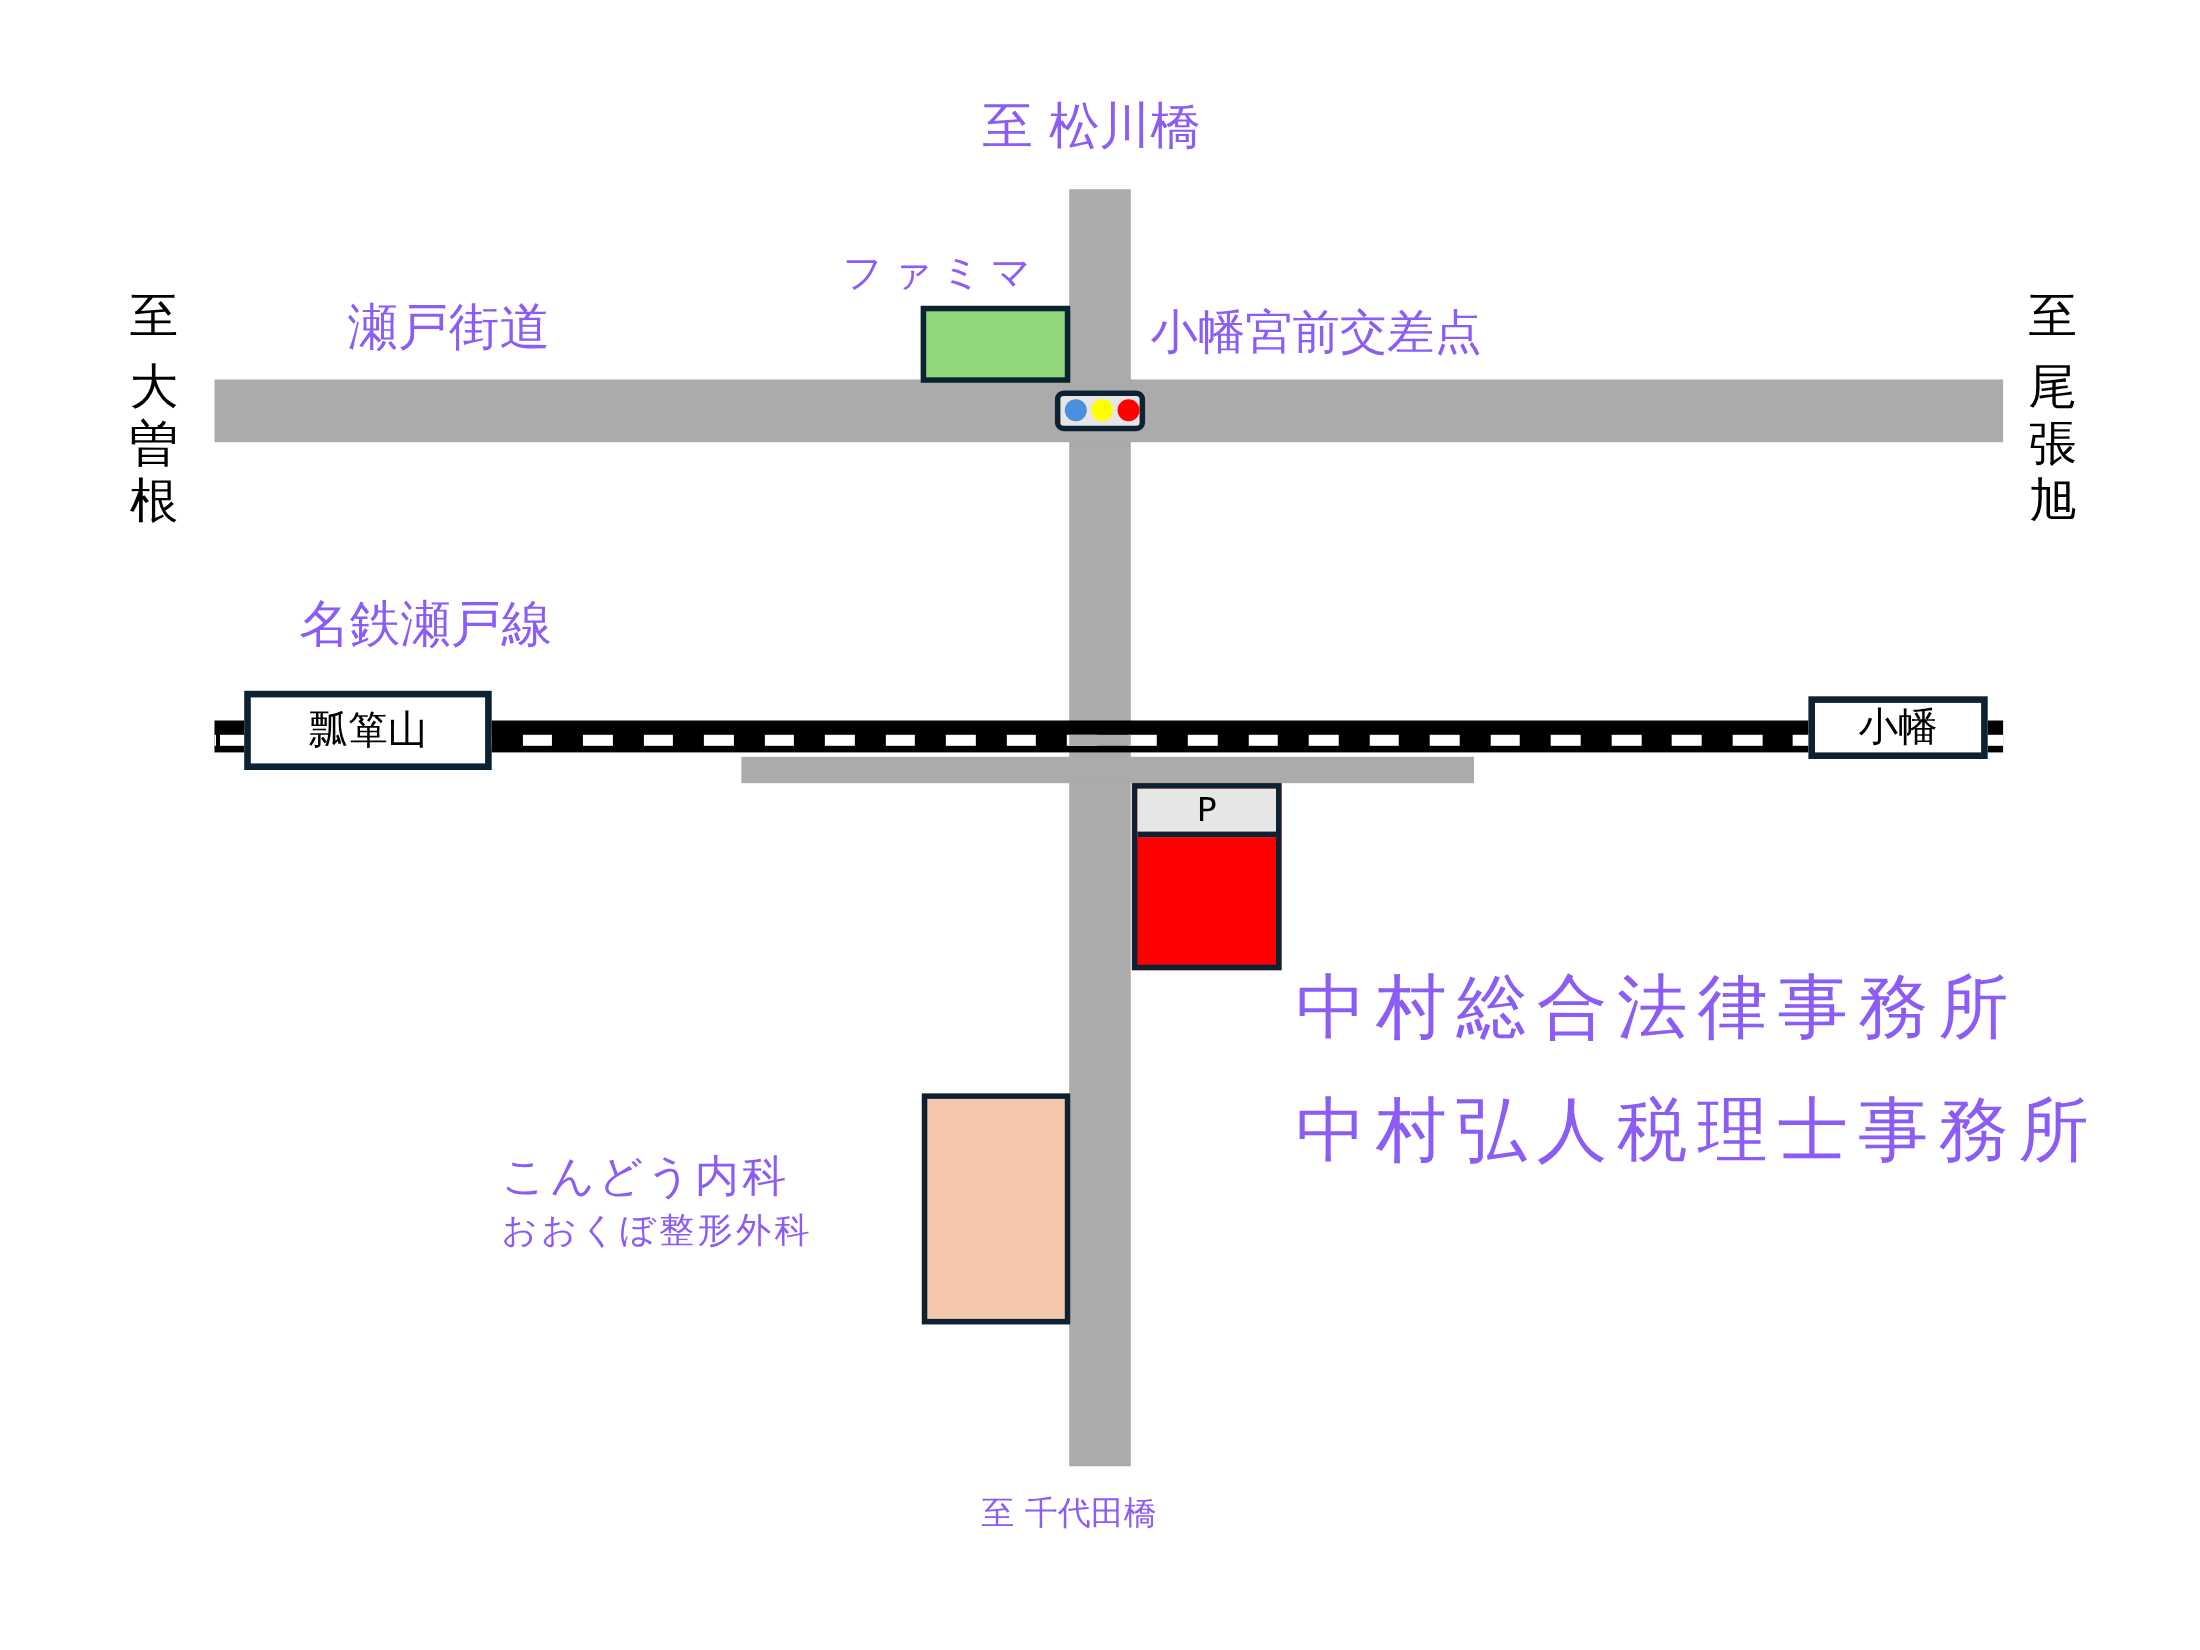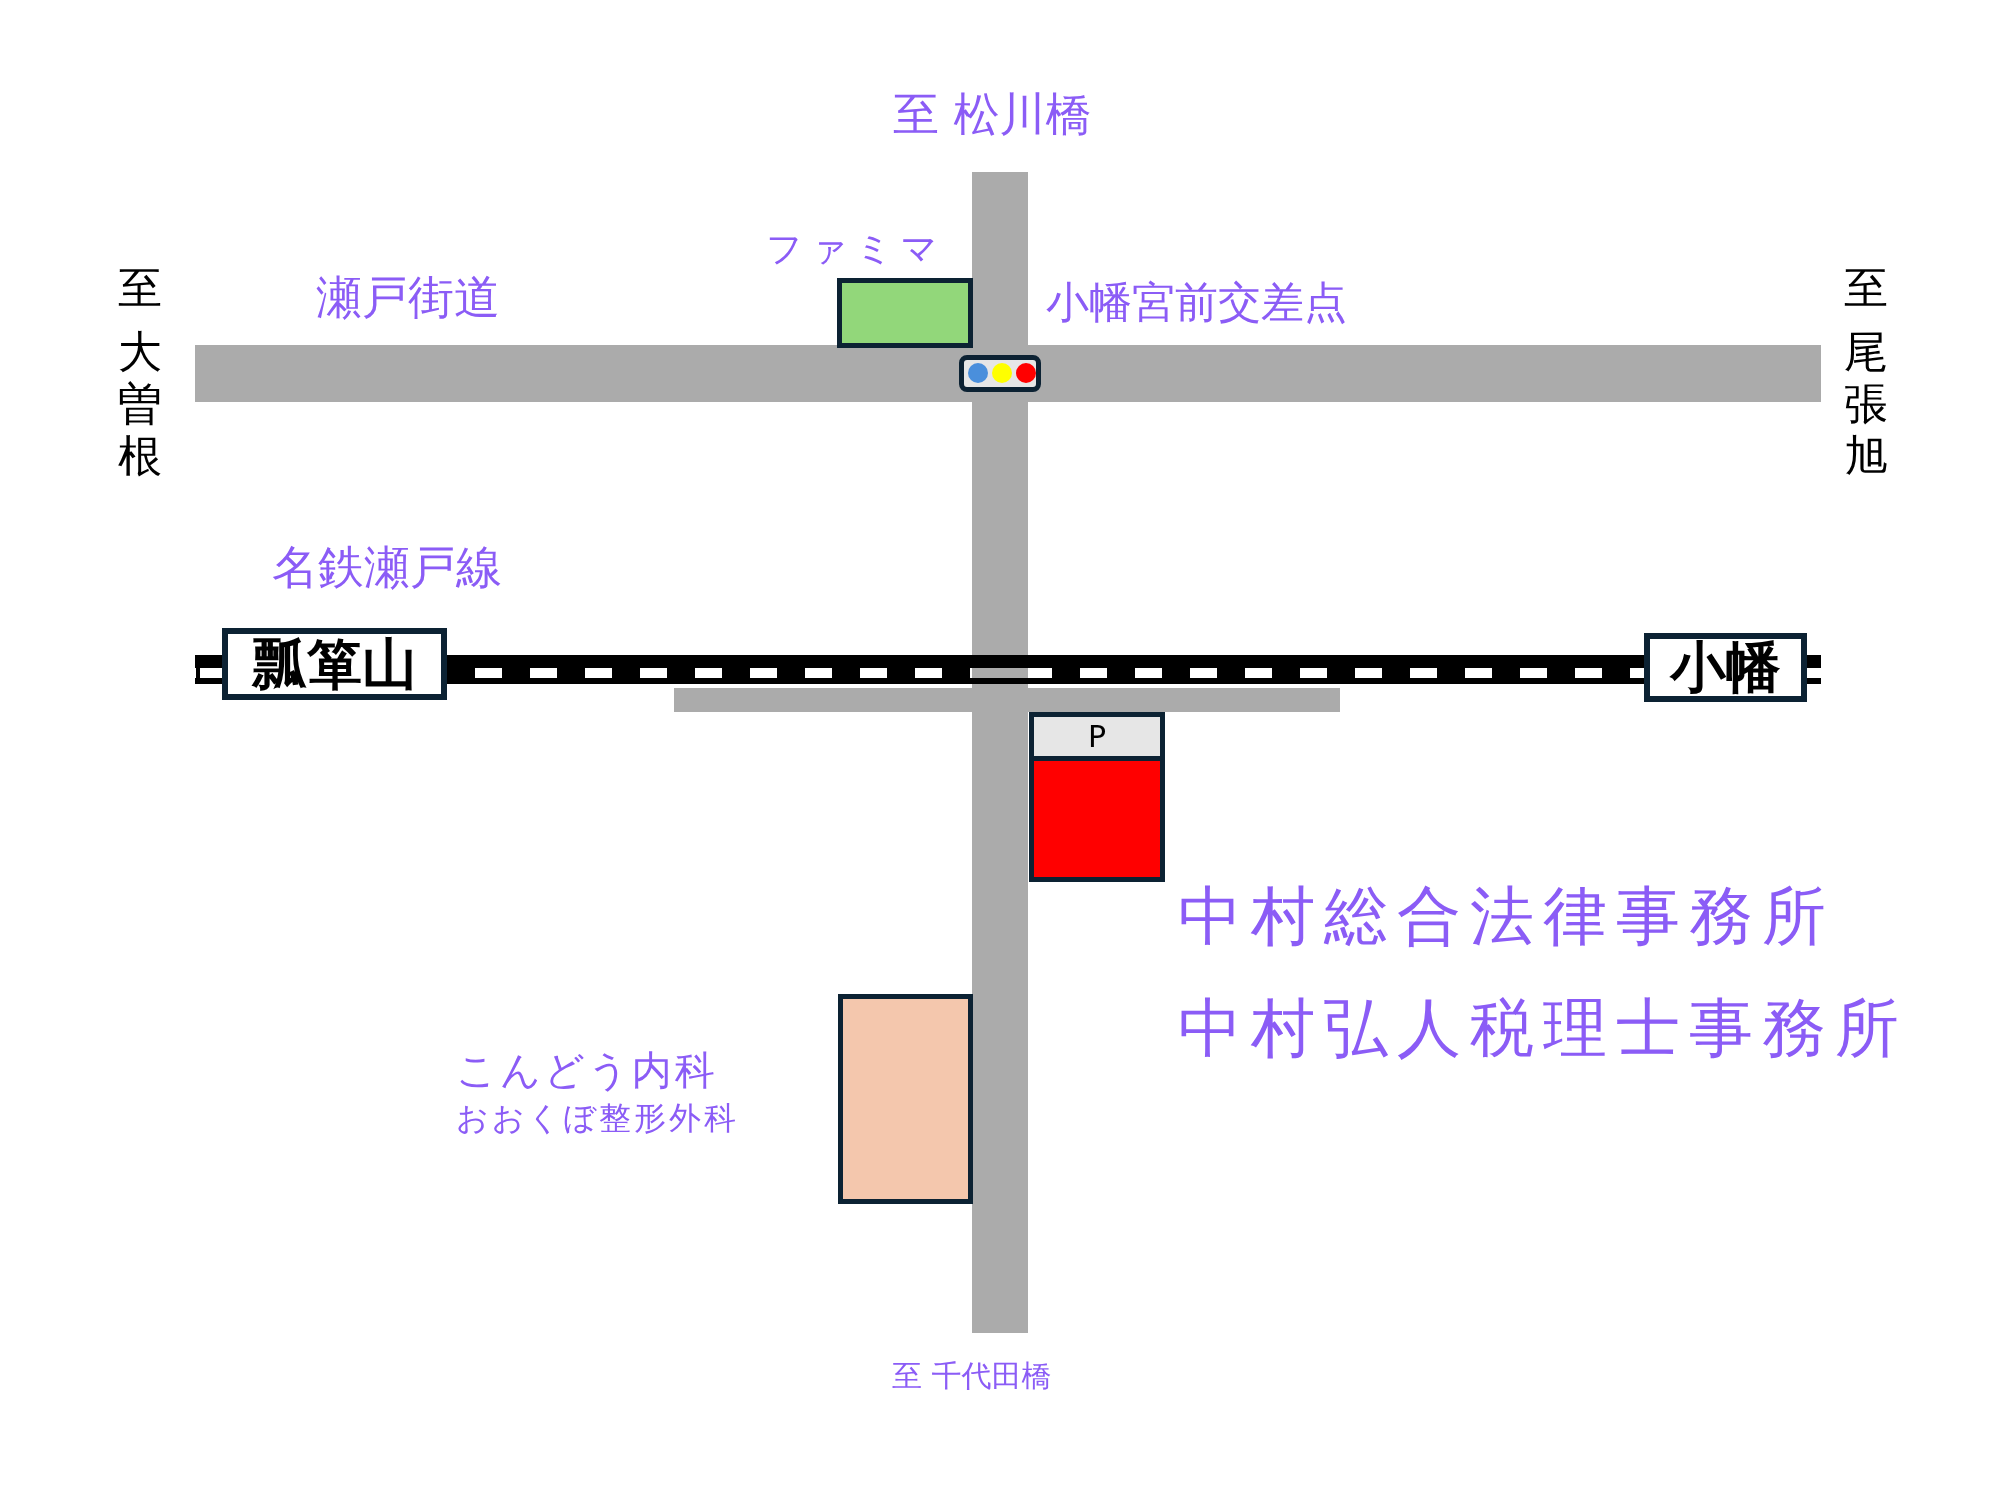--- a/index.html
+++ b/index.html
@@ -9,21 +9,21 @@
   .road { position: absolute; background: #ababab; }
   .label { position: absolute; white-space: nowrap; line-height: 1; color: #8b5cf6; }
   .vlabel { position: absolute; width: 48px; text-align: center; line-height: 1; font-size: 44px; color: #000; }
   .vlabel span { display: block; height: 52px; }
   .box { position: absolute; box-sizing: border-box; border: 5px solid #0c2233; }
   .rail { position: absolute; left: 195px; top: 655px; width: 1626px; height: 29px; background: #000; }
   .rail-dashes { position: absolute; left: 0; top: 13px; width: 100%; height: 10px;
     background: repeating-linear-gradient(90deg, #ffffff 0 27px, transparent 27px 55px);
     background-position: 5px 0; }
   .station { position: absolute; box-sizing: border-box; background: #fff; border: 6px solid #0c2233;
-    display: flex; align-items: center; justify-content: center; font-size: 55px; line-height: 1; font-weight: bold; }
+    display: flex; align-items: center; justify-content: center; font-size: 36px; line-height: 1; }
   .light { position: absolute; width: 20px; height: 20px; border-radius: 50%; top: 8px; }
 </style>
 </head>
 <body>
 
 <div class="label" style="left:893px; top:91px; font-size:46px;">至 松川橋</div>
 <div class="label" style="left:866px; top:1361px; font-size:30px;margin-left:26px;">至 千代田橋</div>
 
 <div class="vlabel" style="left:116px; top:266px;">
   <span>至</span>
@@ -57,21 +57,21 @@
 </div>
 
 <div class="label" style="left:228px; top:544px; font-size:46px;margin-left:44px;">名鉄瀬戸線</div>
 <div class="rail">
   <div class="rail-dashes"></div>
   <div class="abs" style="left:777px; top:13px; width:56px; height:10px; background:#ababab;"></div>
 </div>
 <div class="station" style="left:222px; top:628px; width:225px; height:72px;">
   <span>瓢箪山</span>
 </div>
-<div class="station" style="left:1644px; top:633px; width:163px; height:69px;">
+<div class="station" style="left:1644px; top:633px; width:163px; height:57px;">
   <span>小幡</span>
 </div>
 
 <div class="box" style="left:1029px; top:712px; width:136px; height:170px; background:#ff0000;">
   <div class="abs" style="left:0; top:0; width:126px; height:39px; background:#e6e6e6; border-bottom:5px solid #0c2233; display:flex; align-items:center; justify-content:center; font-size:30px; line-height:1;">
     <span>P</span>
   </div>
 </div>
 
 <div class="label" style="left:1178px; top:884px; font-size:64px; letter-spacing:9px;">中村総合法律事務所</div>

